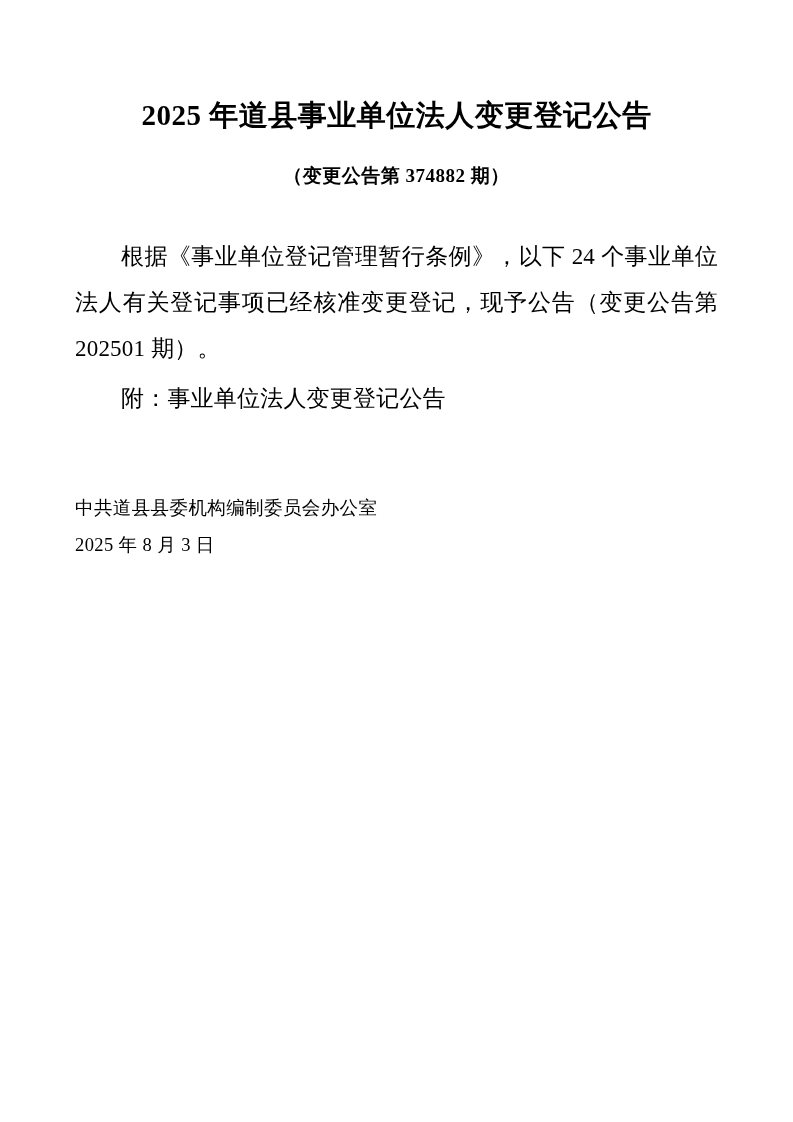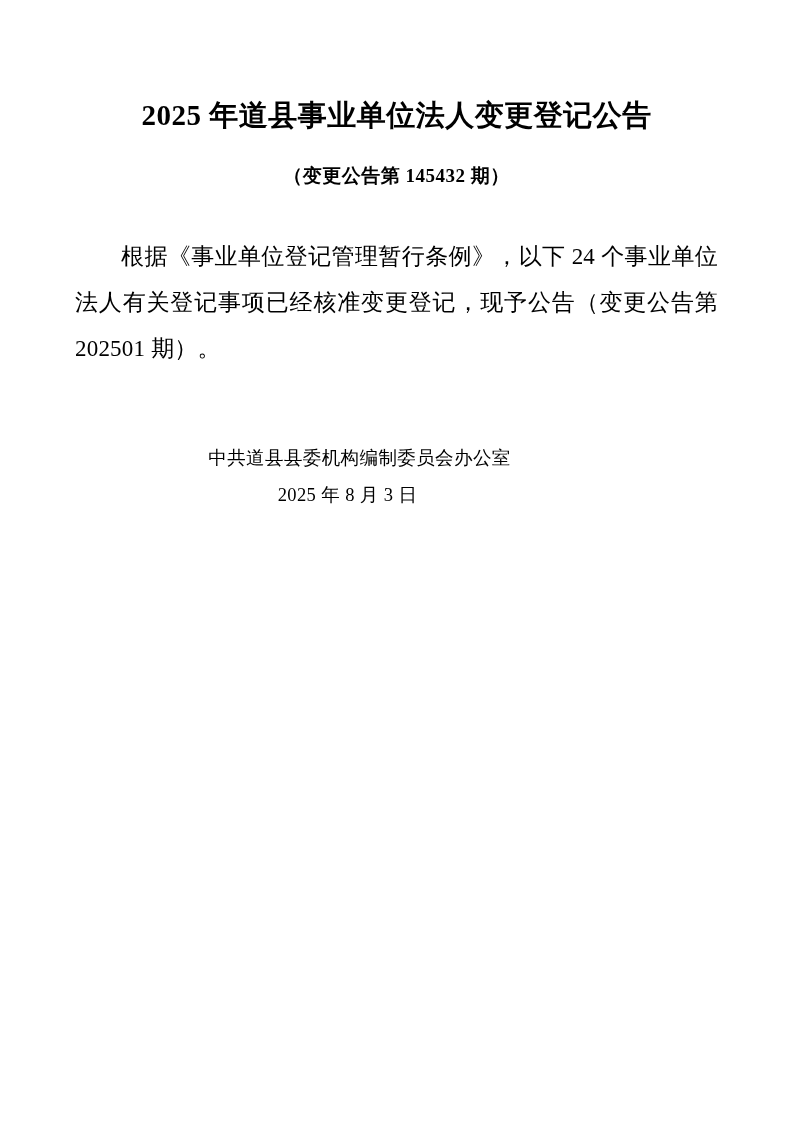--- a/index.html
+++ b/index.html
@@ -51,45 +51,46 @@
     text-align: justify;
     text-justify: inter-ideograph;
     letter-spacing: 0.2px;
   }
   .para.indent {
     text-indent: 2em;
   }
   .signature-block {
     padding-top: 64px;
     padding-right: 74px;
-    text-align: center;
+    text-align: left;
   }
   .sign-line {
     font-size: 18.5px;
     line-height: 2.0;
     letter-spacing: 0.4px;
   }
   .sign-date {
     font-size: 18.5px;
     line-height: 2.0;
     letter-spacing: 0.4px;
     padding-right: 24px;
   }
 </style>
 </head>
 <body>
 
 <div class="page">
 
   <h1 class="doc-title">2025 年道县事业单位法人变更登记公告</h1>
 
-  <div class="doc-subtitle">（变更公告第 145432 期）</div>
+  <div class="doc-subtitle">（变更公告第 374882 期）</div>
 
   <div class="body-block">
     <p class="para indent">根据《事业单位登记管理暂行条例》，以下 24 个事业单位法人有关登记事项已经核准变更登记，现予公告（变更公告第 202501 期）。</p>
+    <p class="para indent">附：事业单位法人变更登记公告</p>
   </div>
 
   <div class="signature-block">
     <div class="sign-line">中共道县县委机构编制委员会办公室</div>
     <div class="sign-date">2025 年 8 月 3 日</div>
   </div>
 
 </div>
 
 </body></html>

